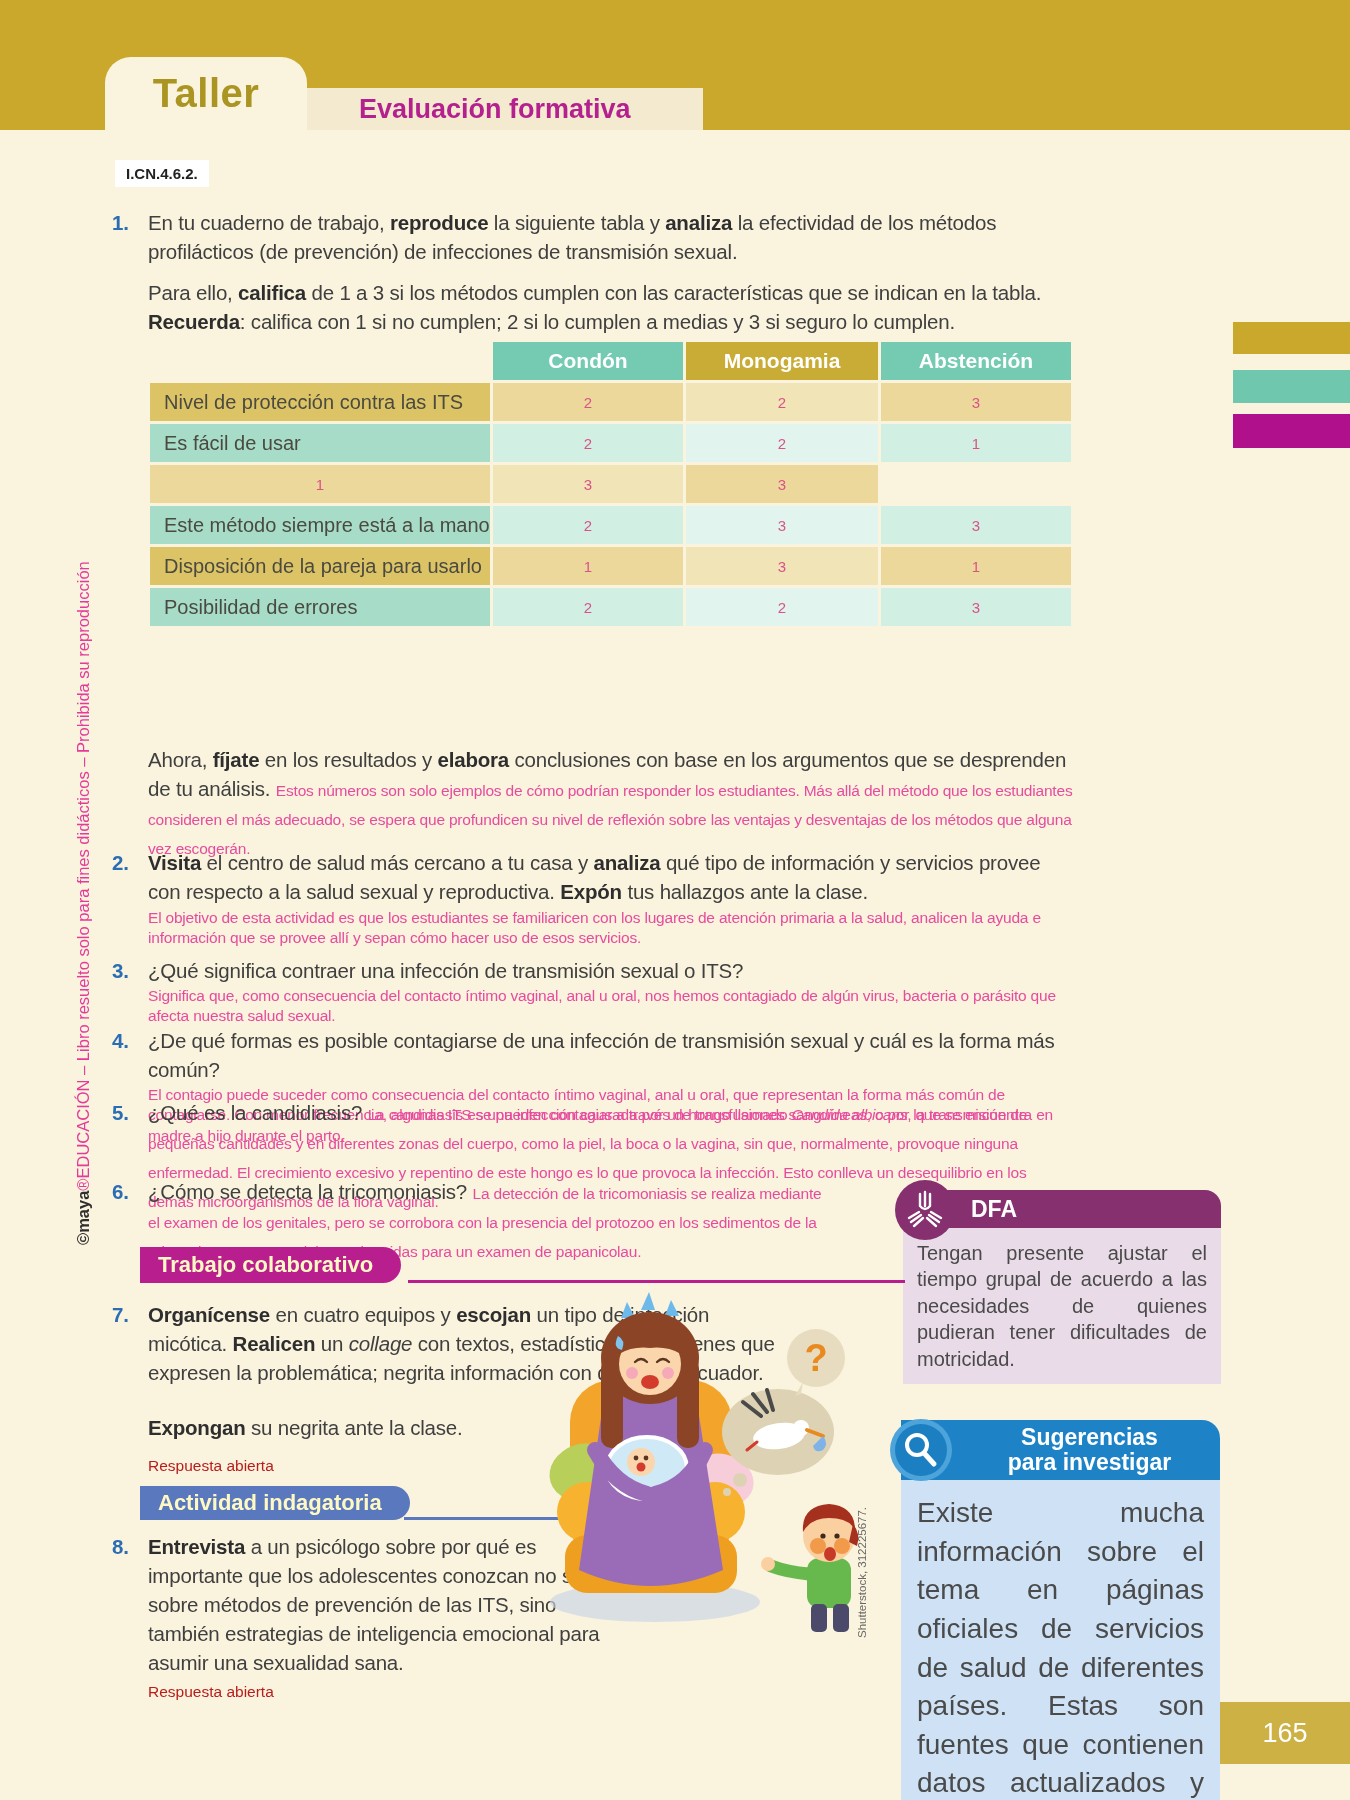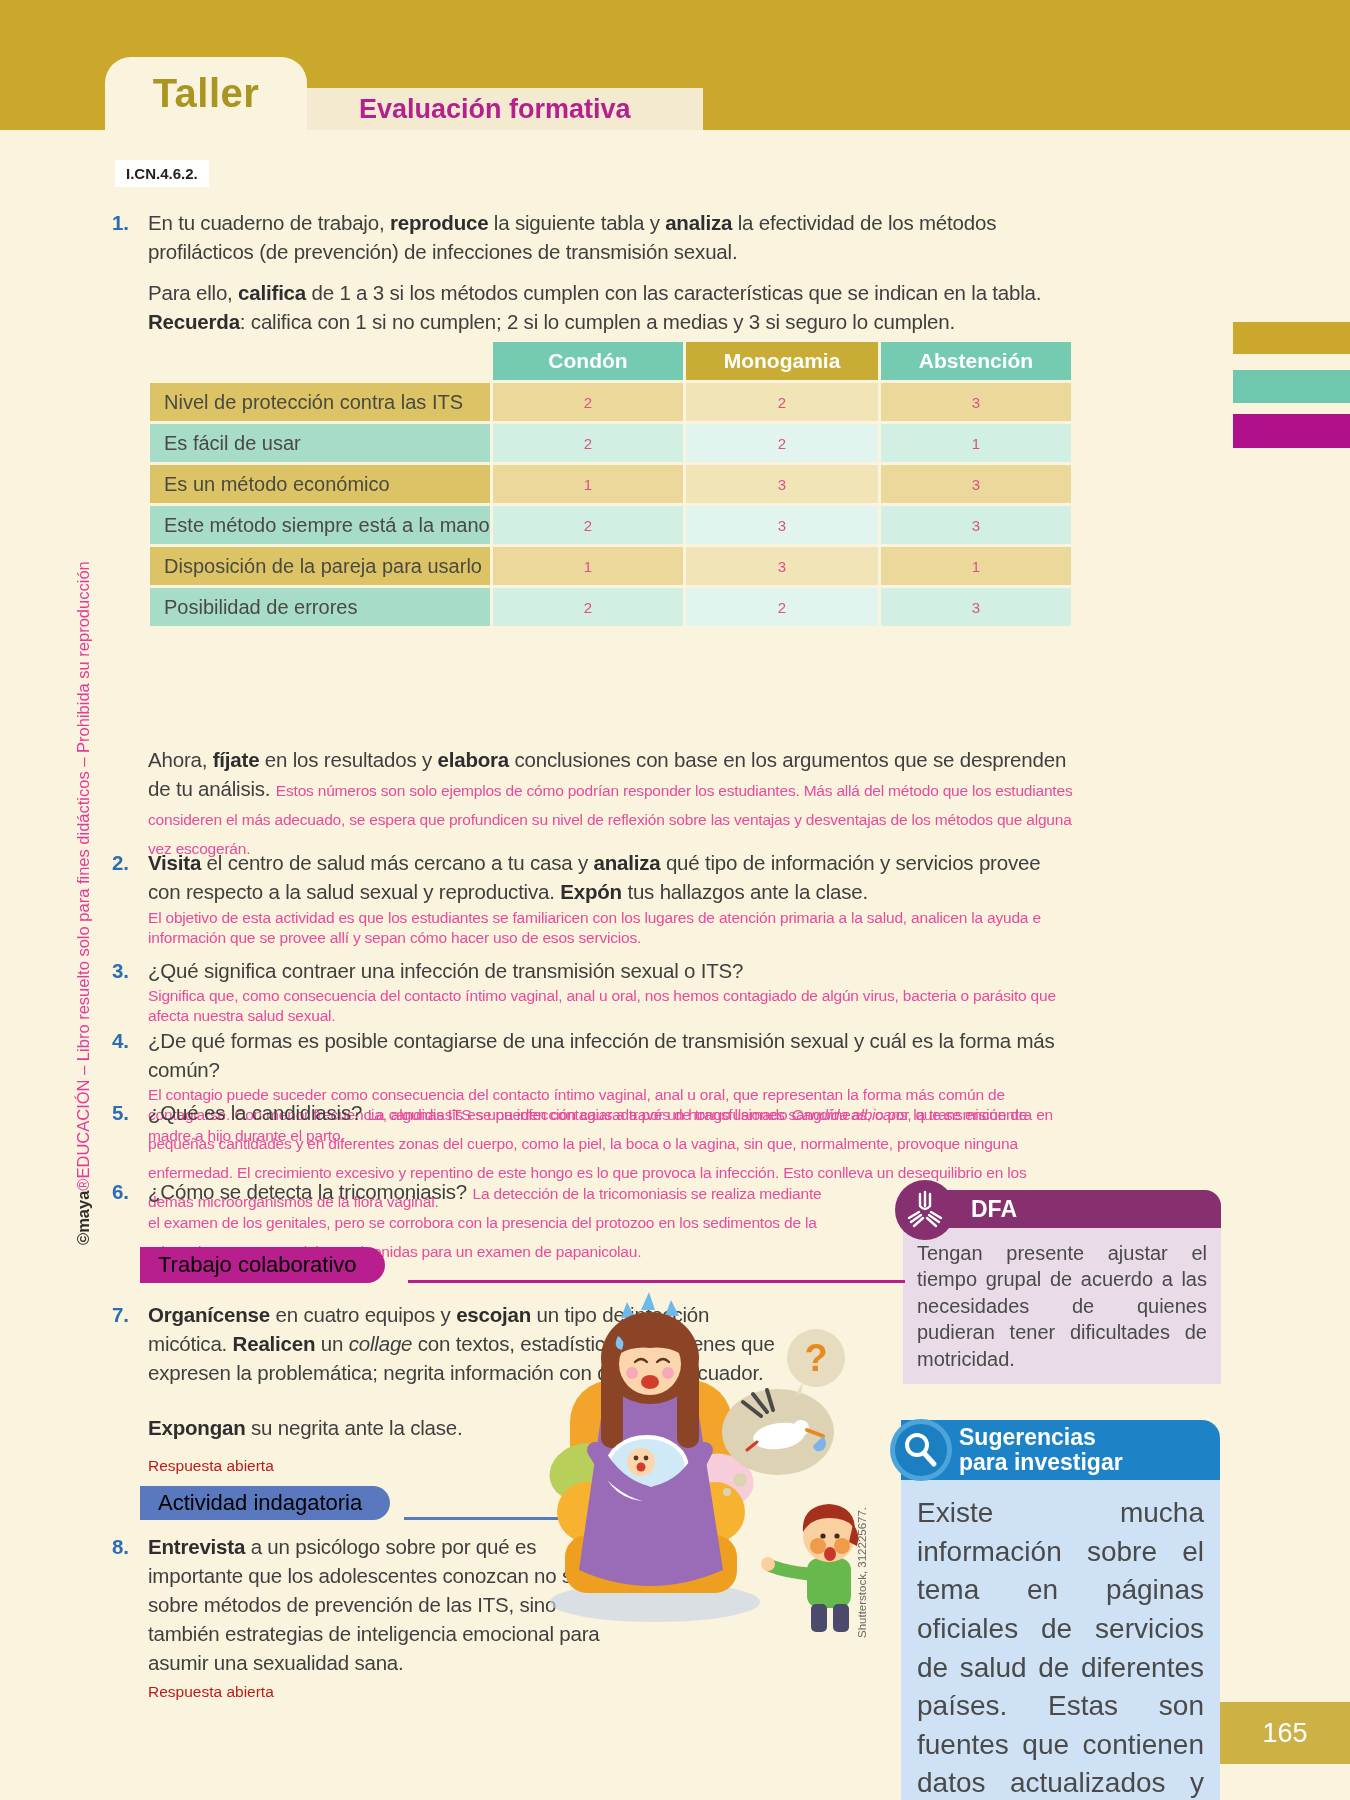--- a/index.html
+++ b/index.html
@@ -39,37 +39,37 @@
   .hspacer{background:transparent;}
   .lbl{padding-left:14px;font-size:20px;color:#4a4a40;}
   .lbl.gold{background:#dcc466;}
   .lbl.teal{background:#a7dcc9;}
   .val{justify-content:center;color:#d9538a;font-size:15px;}
   .val.gold{background:#edd89b;}
   .val.gold.mid{background:#f1e4b6;}
   .val.teal{background:#d2efe4;}
   .val.teal.mid{background:#e1f5ee;}
   
-  .banner{position:absolute;display:flex;align-items:center;color:#000000;font-weight:normal;font-size:22px;
+  .banner{position:absolute;display:flex;align-items:center;color:#fef9c3;font-weight:bold;font-size:22px;
           padding:0 28px 0 18px;border-radius:0 20px 20px 0;text-align:right;}
   .banner-collab{left:140px;top:1247px;height:36px;background:#b81e8e;}
   .banner-indag{left:140px;top:1486px;height:34px;background:#5a78bd;}
   .bline{position:absolute;height:3px;}
   .bline-collab{left:408px;top:1280px;width:497px;background:#b81e8e;}
   .bline-indag{left:404px;top:1517px;width:156px;background:#5a78bd;}
   
   .dfa{position:absolute;left:903px;top:1190px;width:318px;}
   .dfa-head{margin-left:20px;height:38px;background:#863070;border-radius:8px 16px 0 0;
             display:flex;align-items:center;padding-left:48px;color:#fff;font-weight:bold;font-size:23px;}
   .dfa-body{background:#e9dce8;padding:12px 14px;font-size:20px;line-height:1.32;text-align:justify;color:#4a4a4a;}
   .dfa-icon{position:absolute;left:-10px;top:-12px;width:64px;height:64px;}
   
   .sug{position:absolute;left:901px;top:1420px;width:319px;}
   .sug-head{height:60px;background:#1d83c6;border-radius:0 18px 0 0;display:flex;flex-direction:column;
-            justify-content:center;padding-left:58px;color:#fff;font-weight:bold;font-size:23px;line-height:1.08;}
+            justify-content:center;padding-left:58px;color:#fff;font-weight:bold;font-size:23px;line-height:1.08;text-align:center;}
   .sug-body{background:#cfe2f5;padding:14px 16px;font-size:28px;line-height:1.38;text-align:justify;color:#4a4a4a;}
   .sug-icon{position:absolute;left:-13px;top:-3px;width:66px;height:66px;}
   
   .pageno{position:absolute;left:1220px;top:1702px;width:130px;height:62px;background:#cdb144;
           color:#fff;display:flex;align-items:center;justify-content:center;font-size:27px;}
   .sidebar{position:absolute;left:74px;top:1245px;transform:rotate(-90deg);transform-origin:0 0;
            font-size:16.5px;color:#e5399b;white-space:nowrap;letter-spacing:0;}
   .credit{position:absolute;left:856px;top:1638px;transform:rotate(-90deg);transform-origin:0 0;
           font-size:11.5px;color:#6a6a6a;white-space:nowrap;}
   .illus{position:absolute;left:535px;top:1240px;width:330px;height:400px;}
@@ -114,21 +114,20 @@
           <div class="cell val gold mid">2</div>
           <div class="cell val gold">3</div>
         </div>
         <div class="trow">
           <div class="cell lbl teal">Es fácil de usar</div>
           <div class="cell val teal">2</div>
           <div class="cell val teal mid">2</div>
           <div class="cell val teal">1</div>
         </div>
         <div class="trow">
-          <div class="cell lbl gold">Es un método económico</div>
           <div class="cell val gold">1</div>
           <div class="cell val gold mid">3</div>
           <div class="cell val gold">3</div>
         </div>
         <div class="trow">
           <div class="cell lbl teal">Este método siempre está a la mano</div>
           <div class="cell val teal">2</div>
           <div class="cell val teal mid">3</div>
           <div class="cell val teal">3</div>
         </div>

